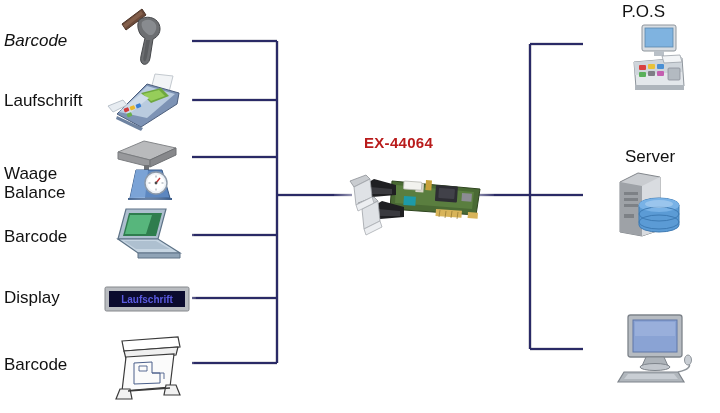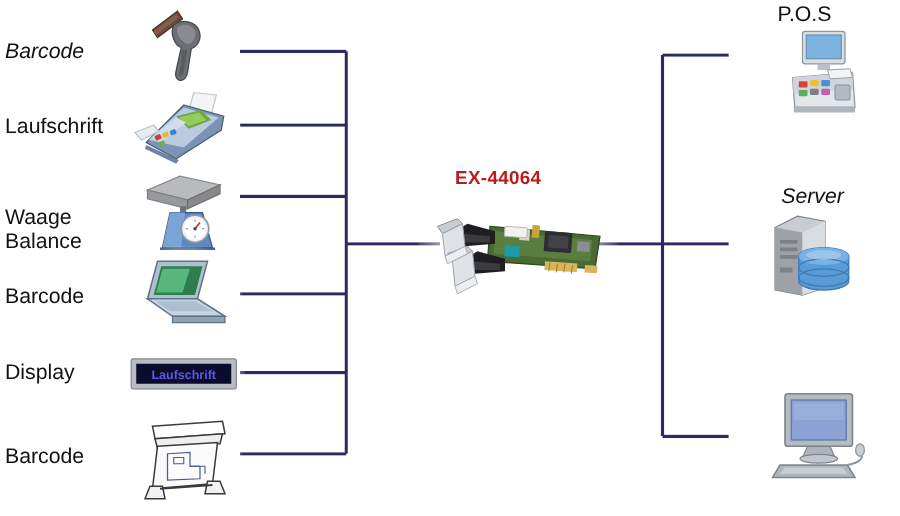--- a/index.html
+++ b/index.html
@@ -95,21 +95,21 @@
 
   <div class="label" style="left:4px; top:31px;font-style:italic;">Barcode</div>
   <div class="label" style="left:4px; top:91px;">Laufschrift</div>
   <div class="label" style="left:4px; top:164px;">Waage
 Balance</div>
   <div class="label" style="left:4px; top:227px;">Barcode</div>
   <div class="label" style="left:4px; top:288px;">Display</div>
   <div class="label" style="left:4px; top:355px;">Barcode</div>
 
   <div class="label" style="left:622px; top:2px;">P.O.S</div>
-  <div class="label" style="left:625px; top:147px;font-style:italic;">Server</div>
+  <div class="label" style="left:625px; top:147px;">Server</div>
 
   <div class="card-title" style="left:364px; top:134px;">EX-44064</div>
 
   <div class="device" style="left:112px; top:4px;">
     <div class="halo"></div>
     <svg width="72" height="66" viewBox="0 0 72 66">
       <g>
         <path d="M10,20 L30,5 L34,11 L14,26 Z" fill="#6b4a3a" stroke="#4a3226" stroke-width="1"></path>
         <path d="M11,21 L29,7 L31,10 L13,24 Z" fill="#8a6450" opacity=".8"></path>
         <path d="M27,16 C34,11 44,13 47,20 C50,27 46,33 41,35 L38,54 C37,60 33,61 31,60 C29,59 28,56 29,52 L33,34 C27,32 24,22 27,16 Z" fill="#6d6f72" stroke="#46484b" stroke-width="1"></path>

